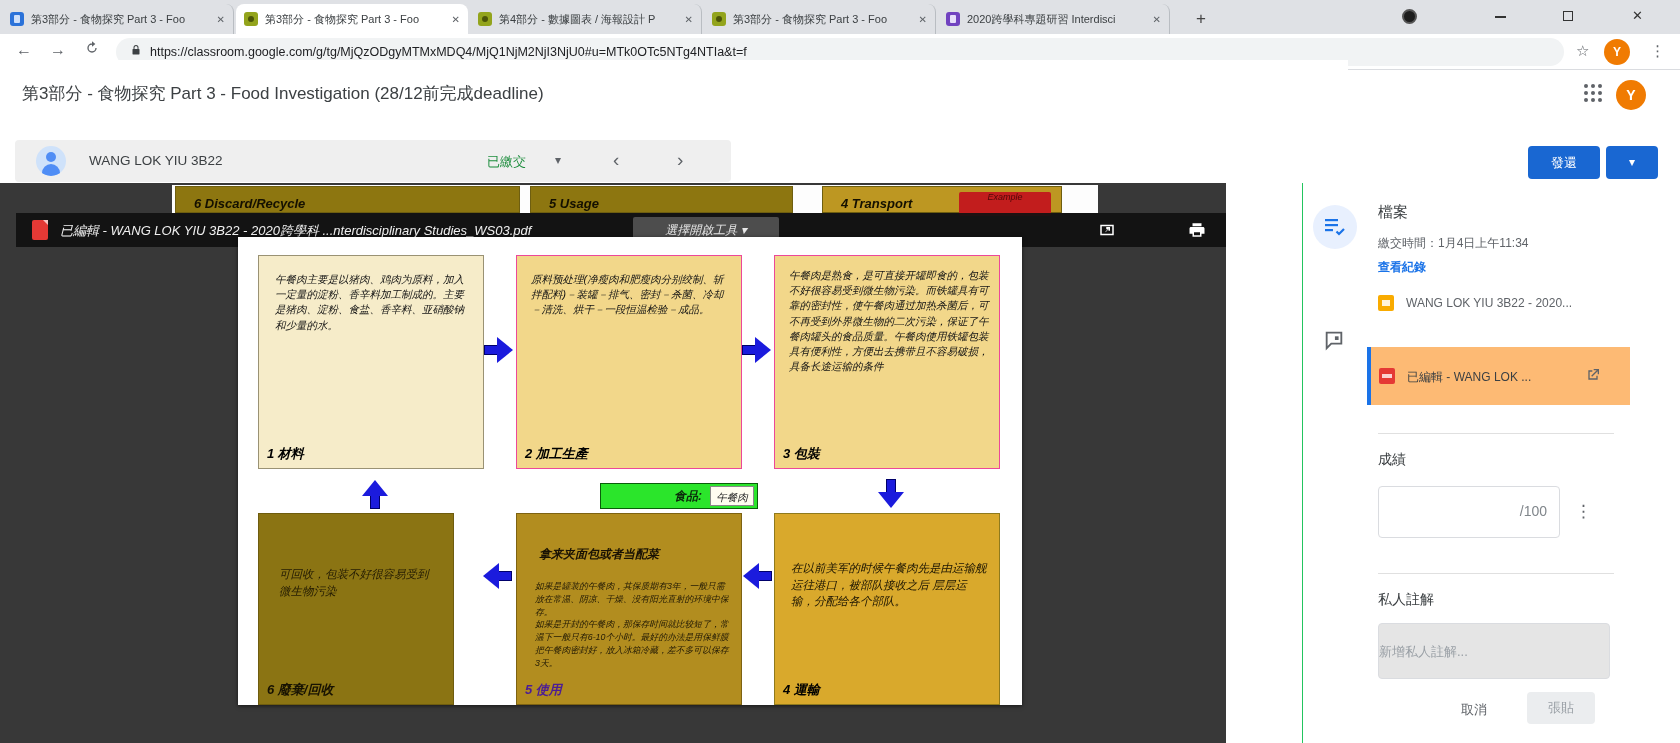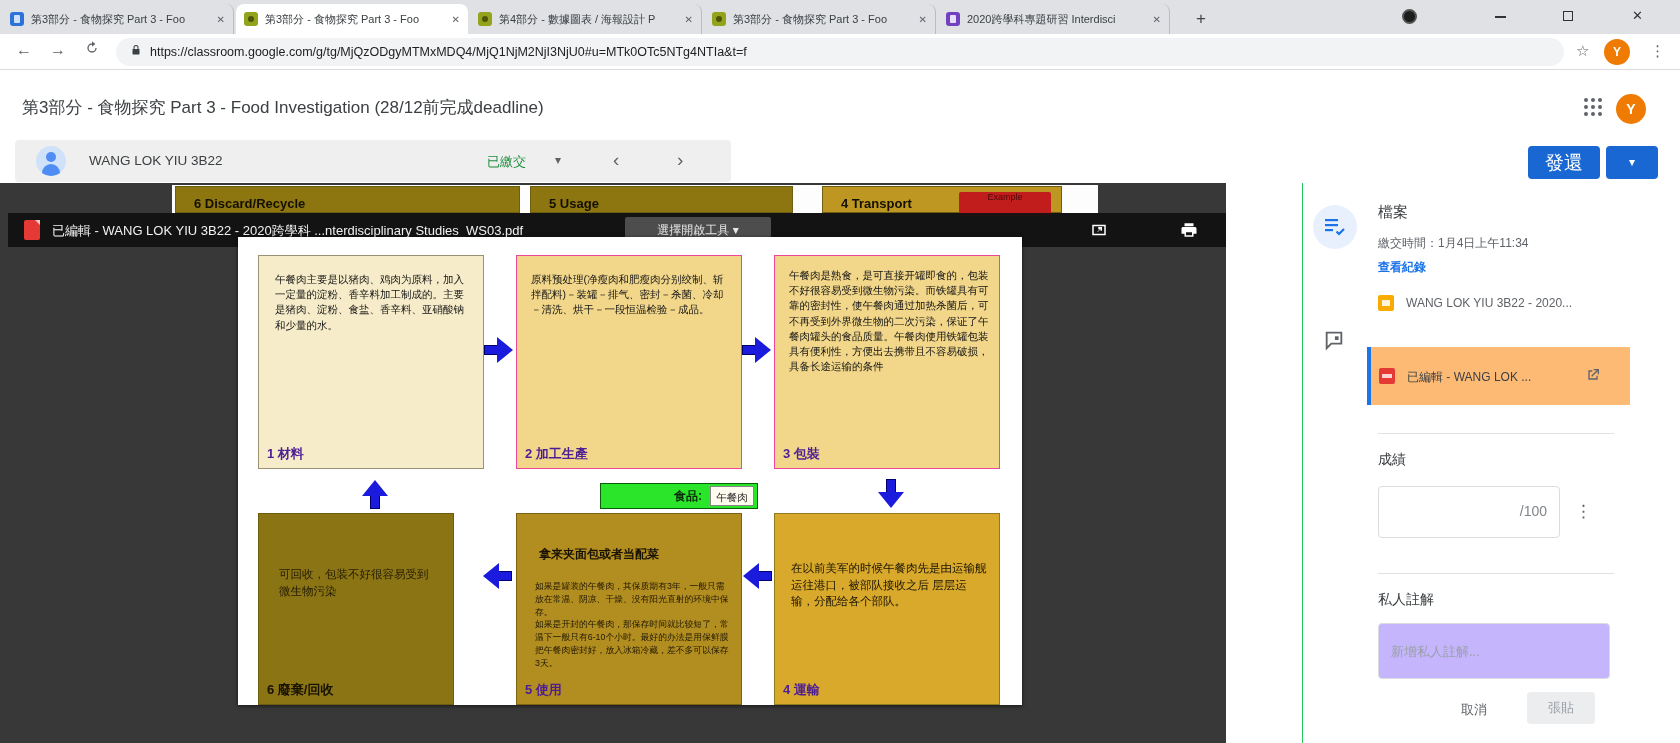--- a/index.html
+++ b/index.html
@@ -31,55 +31,55 @@
   
   .addressbar { position:absolute; left:0; top:34px; width:1680px; height:36px; background:#fff; border-bottom:1px solid #dadce0; }
   .nav-glyph { position:absolute; top:7px; font-size:16px; color:#5f6368; }
   .omnibox { position:absolute; left:116px; top:4px; width:1448px; height:28px; background:#f1f3f4; border-radius:14px; display:flex; align-items:center; padding:0 14px; }
   .url-text { font-size:12.5px; color:#202124; margin-left:8px; white-space:nowrap; overflow:hidden; }
   .star { position:absolute; left:1576px; top:8px; font-size:15px; color:#5f6368; }
   .avatar-sm { position:absolute; left:1604px; top:5px; width:26px; height:26px; border-radius:50%; background:#f07b02; color:#fff; font-size:12px; font-weight:bold; text-align:center; line-height:26px; }
   .browser-menu { position:absolute; left:1650px; top:8px; font-size:15px; color:#5f6368; }
 
   
-  .page-header { position:absolute; left:0; top:74px; width:1348px; height:67px; background:#fff;padding-left:45px; }
+  .page-header { position:absolute; left:0; top:60px; width:1348px; height:67px; background:#fff;padding-left:45px; }
   .page-title { position:absolute; left:22px; top:22px; font-size:17px; color:#3c4043; }
   .apps-grid { position:absolute; left:1584px; top:24px; }
   .avatar-lg { position:absolute; left:1616px; top:20px; width:30px; height:30px; border-radius:50%; background:#f07b02; color:#fff; font-size:14px; font-weight:bold; text-align:center; line-height:30px; }
 
   
   .student-bar { position:absolute; left:15px; top:140px; width:716px; height:42px; background:#efefef; border-radius:4px; }
   .student-avatar { position:absolute; left:21px; top:6px; width:30px; height:30px; border-radius:50%; background:#cfe2fa; overflow:hidden; }
   .student-avatar::before { content:""; position:absolute; left:10px; top:6px; width:10px; height:10px; border-radius:50%; background:#4f8df5; }
   .student-avatar::after { content:""; position:absolute; left:6px; top:18px; width:18px; height:12px; border-radius:9px 9px 0 0; background:#4f8df5; }
   .student-name { position:absolute; left:74px; top:13px; font-size:13.5px; color:#3c4043; }
   .student-status { position:absolute; left:472px; top:13px; font-size:13px; color:#1e8e3e; }
   .status-caret { position:absolute; left:540px; top:13px; font-size:12px; color:#5f6368; }
   .chev-prev { position:absolute; left:598px; top:9px; font-size:19px; color:#5f6368; }
   .chev-next { position:absolute; left:662px; top:9px; font-size:19px; color:#5f6368; }
-  .return-btn { position:absolute; left:1528px; top:146px; width:72px; height:33px; background:#1967d2; border-radius:4px; color:#fff; font-size:19px; text-align:center; line-height:33px; }
+  .return-btn { position:absolute; left:1528px; top:146px; width:72px; height:33px; background:#1967d2; border-radius:4px; color:#fff; font-size:13px; text-align:center; line-height:33px; }
   .return-caret-btn { position:absolute; left:1606px; top:146px; width:52px; height:33px; background:#1967d2; border-radius:4px; color:#fff; font-size:12px; text-align:center; line-height:33px; }
 
   
-  .viewer { position:absolute; left:0; top:183px; width:1226px; height:560px; background:#383838; overflow:hidden; }
+  .viewer { position:absolute; left:0; top:183px; width:1226px; height:560px; background:#383838; overflow:hidden;font-style:italic; }
   .prev-page-strip { position:absolute; left:172px; top:2px; width:926px; height:28px; background:#fdfdfd; }
   .strip-box { position:absolute; top:3px; height:27px; border:1px solid #6e5e10; }
   .strip-label { position:absolute; left:18px; bottom:1px; font-size:13px; font-weight:bold; color:#141000; white-space:nowrap; }
   .strip-badge { position:absolute; left:136px; top:5px; width:92px; height:24px; background:#c21d1d; border-radius:2px; color:rgba(40,0,0,0.75); font-size:9px; text-align:center; }
-  .pdf-toolbar { position:absolute; left:8px; top:30px; width:1353px; height:34px; background:rgba(16,16,16,0.92); }
+  .pdf-toolbar { position:absolute; left:16px; top:30px; width:1353px; height:34px; background:rgba(16,16,16,0.92); }
   .pdf-file-icon { position:absolute; left:16px; top:7px; width:16px; height:20px; background:#e53935; border-radius:2px; }
   .pdf-file-icon::after { content:""; position:absolute; right:0; top:0; border-left:5px solid transparent; border-top:5px solid #f9c5c3; }
   .pdf-filename { position:absolute; left:44px; top:9px; width:552px; font-size:13px; color:#f1f1f1; white-space:nowrap; overflow:hidden; }
   .open-with-btn { position:absolute; left:617px; top:4px; width:146px; height:26px; background:#4d4d4d; border-radius:2px; color:#e8e8e8; font-size:12px; text-align:center; line-height:26px; }
   .tool-ic { position:absolute; top:8px; }
 
   
   .pdf-page { position:absolute; left:238px; top:54px; width:784px; height:468px; background:#ffffff; box-shadow:0 1px 4px rgba(0,0,0,0.6); }
   .dbox { position:absolute; border:1px solid #ec4899; }
-  .dbox-label { position:absolute; left:8px; bottom:5px; font-size:13px; font-weight:bold; color:#4c1d95; }
+  .dbox-label { position:absolute; left:8px; bottom:5px; font-size:13px; font-weight:bold; color:#000000; }
   .dbox-text { position:absolute; color:#141414; line-height:1.45; }
   .arr { position:absolute; width:30px; height:26px; }
   .arr .shaft { position:absolute; left:0; top:8px; width:14px; height:10px; background:#1b1bdd; border:1px solid #00006a; }
   .arr .head { position:absolute; left:13px; top:0; width:0; height:0; border-top:13px solid transparent; border-bottom:13px solid transparent; border-left:16px solid #1b1bdd; }
   .arr.up { transform:rotate(-90deg); }
   .arr.down { transform:rotate(90deg); }
   .arr.left { transform:rotate(180deg); }
   .product-tag { position:absolute; left:362px; top:246px; width:158px; height:26px; background:#2be52b; border:1px solid #0a5d0a; display:flex; align-items:center; justify-content:flex-end; }
   .product-label { font-size:12px; font-weight:bold; color:#0b2a0b; margin-right:8px; }
   .product-value { width:44px; height:20px; background:#fffdf0; border:1px solid #888; font-size:10.5px; color:#222; text-align:center; line-height:20px; margin-right:3px; }
@@ -101,21 +101,21 @@
   .file2-bar { position:absolute; left:0; top:0; width:4px; height:58px; background:#1a73e8; }
   .pdf-icon-sm { position:absolute; left:12px; top:21px; width:16px; height:16px; background:#e53935; border-radius:2px; }
   .pdf-icon-sm::after { content:""; position:absolute; left:3px; top:6px; width:10px; height:4px; background:#fbd3d1; }
   .file2-name { position:absolute; left:40px; top:22px; width:170px; font-size:12px; color:#3c4043; white-space:nowrap; overflow:hidden; }
   .file2-open { position:absolute; left:218px; top:20px; }
   .sb-div { position:absolute; left:75px; width:236px; height:1px; background:#e0e0e0; }
   .sb-h2 { position:absolute; left:75px; font-size:14px; color:#3c4043; }
   .grade-box { position:absolute; left:75px; top:303px; width:182px; height:52px; border:1px solid #dadce0; border-radius:4px; }
   .grade-suffix { position:absolute; right:12px; top:16px; font-size:14px; color:#80868b; }
   .grade-menu { position:absolute; left:272px; top:318px; font-size:17px; color:#5f6368; }
-  .notes-input { position:absolute; left:75px; top:440px; width:232px; height:56px; border:1px solid #dadce0; border-radius:4px; font-size:13px; color:#3c4043; padding:0 12px; font-family:"Liberation Sans",sans-serif; background:#c4b5fd; }
+  .notes-input { position:absolute; left:75px; top:440px; width:232px; height:56px; border:1px solid #dadce0; border-radius:4px; font-size:13px; color:#3c4043; padding:0 0; font-family:"Liberation Sans",sans-serif; background:#e5e5e5; }
   .notes-input::placeholder { color:#9aa0a6; }
   .cancel-btn { position:absolute; left:158px; top:518px; font-size:13px; color:#5f6368; }
   .post-btn { position:absolute; left:224px; top:509px; width:68px; height:32px; background:#ebedef; border-radius:4px; font-size:13px; color:#9aa0a6; text-align:center; line-height:32px; }
   .pre-line { white-space:pre-line; }
 </style>
 </head>
 <body>
 
 <div class="screen">
 

